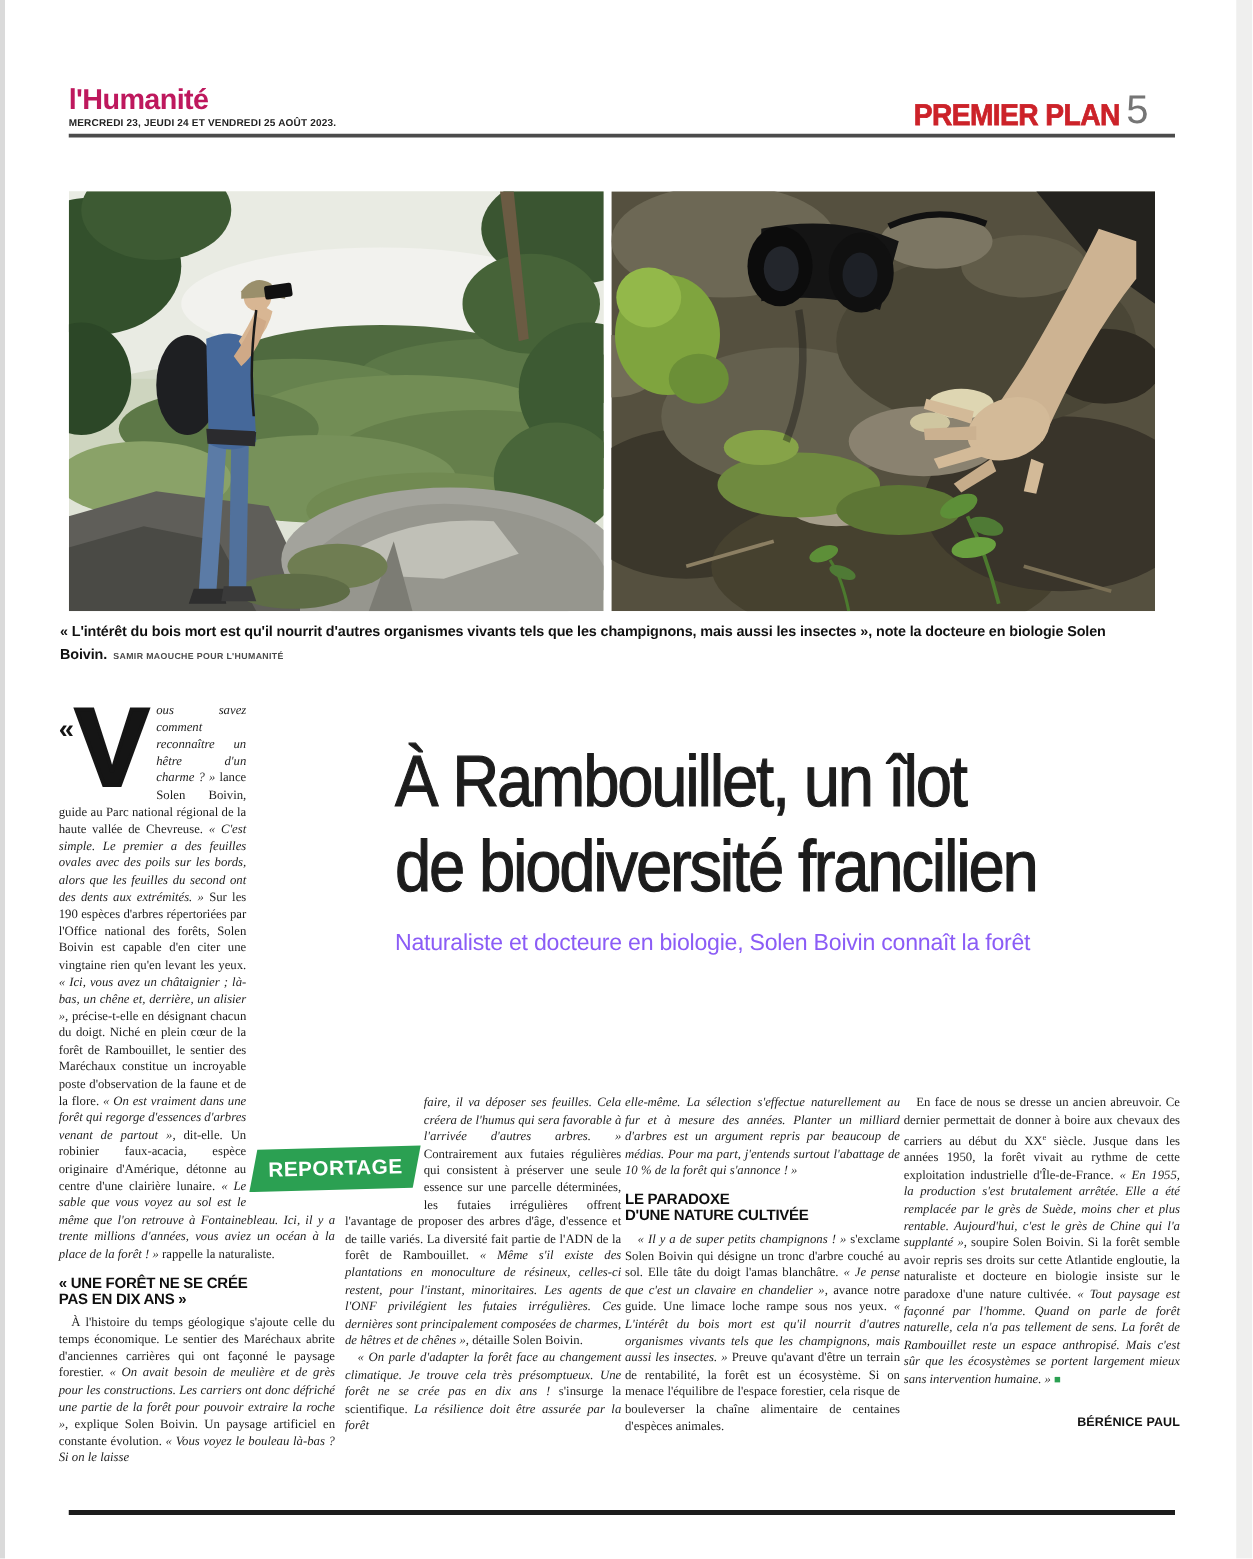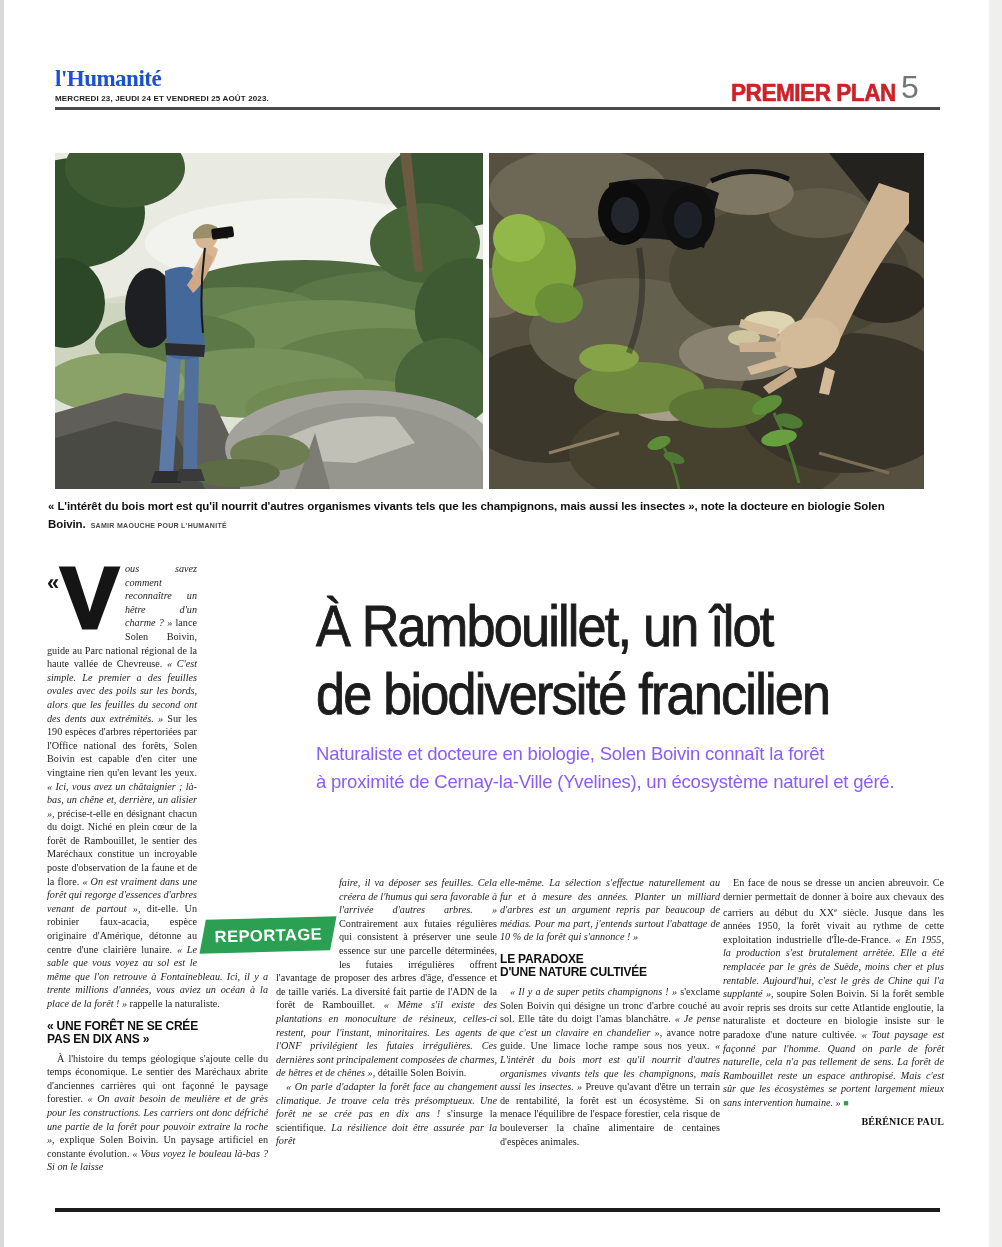--- a/index.html
+++ b/index.html
@@ -2,22 +2,22 @@
 <html lang="fr"><head>
 <meta charset="utf-8">
 <style>
   html,body{margin:0;padding:0;background:#fff;}
   .page{position:relative;width:1002px;height:1247px;background:#ffffff;overflow:hidden;
         font-family:"Liberation Serif",serif;color:#222;}
   .edge-l{position:absolute;left:0;top:0;width:4px;height:1247px;background:#dadada;}
   .edge-r{position:absolute;right:0;top:0;width:13px;height:1247px;background:#efefee;}
 
   
-  .masthead{position:absolute;left:55px;top:66px;font-family:Liberation Serif, serif;
-            font-weight:900;font-size:23px;color:#1d4ed8;letter-spacing:-0.5px;}
+  .masthead{position:absolute;left:55px;top:66px;font-family:Liberation Sans, sans-serif;
+            font-weight:900;font-size:23px;color:#be185d;letter-spacing:-0.5px;}
   .dateline{position:absolute;left:55px;top:94px;font-family:"Liberation Sans",sans-serif;
             font-weight:700;font-size:8px;color:#222;letter-spacing:0.15px;}
   .section-label{position:absolute;left:731px;top:79px;font-family:"Liberation Sans",sans-serif;
             font-weight:800;font-size:24px;color:#cc2229;letter-spacing:-0.5px;
             transform:scaleX(0.94);transform-origin:left;-webkit-text-stroke:0.6px #cc2229;}
   .page-number{position:absolute;left:901px;top:69px;font-family:"Liberation Sans",sans-serif;
             font-size:32px;color:#757575;}
   .header-rule{position:absolute;left:55px;top:107px;width:885px;height:3px;background:#4b4b4b;}
 
   
@@ -63,22 +63,22 @@
   .cut-l{float:left;width:63px;height:46px;margin-top:41px;}
 
   
   .badge{position:absolute;left:203px;top:918px;width:130px;height:34px;background:#2ba052;
          transform:skewX(-12deg) rotate(-1.5deg);display:flex;align-items:center;justify-content:center;
          z-index:5;}
   .badge span{transform:skewX(12deg);font-family:"Liberation Sans",sans-serif;font-weight:700;
          font-size:16.5px;color:#ffffff;letter-spacing:0.4px;}
 
   .endmark{color:#2ba052;font-size:9px;}
-  .byline{text-align:right;font-family:Liberation Serif, serif;font-weight:700;
-          font-size:10px;color:#111;margin-top:5px;letter-spacing:0.1px;}
+  .byline{text-align:right;font-family:Liberation Sans, sans-serif;font-weight:700;
+          font-size:10px;color:#111;margin-top:22px;letter-spacing:0.1px;}
 
   .bottom-rule{position:absolute;left:55px;top:1208px;width:885px;height:3.5px;background:#1c1c1c;}
 
   sup{font-size:7px;vertical-align:super;}
   i{font-style:italic;margin-top:28px;}
 </style>
 </head>
 <body>
 
 <div class="page">
@@ -211,21 +211,20 @@
   <div class="caption-row">
     <span class="caption-text">« L'intérêt du bois mort est qu'il nourrit d'autres organismes vivants tels que les champignons, mais aussi les insectes », note la docteure en biologie Solen Boivin.</span><span class="caption-credit">SAMIR MAOUCHE POUR L'HUMANITÉ</span>
   </div>
 
   <div class="headline">
     <div>À Rambouillet, un îlot</div>
     <div>de biodiversité francilien</div>
   </div>
   <div class="standfirst">
     <div>Naturaliste et docteure en biologie, Solen Boivin connaît la forêt</div>
-    <div>à proximité de Cernay-la-Ville (Yvelines), un écosystème naturel et géré.</div>
   </div>
 
   <div class="badge">
     <span>REPORTAGE</span>
   </div>
 
   <div class="col col1">
     <p>
       <span class="dropcap-box">
           <span class="dc-quote">«</span>

